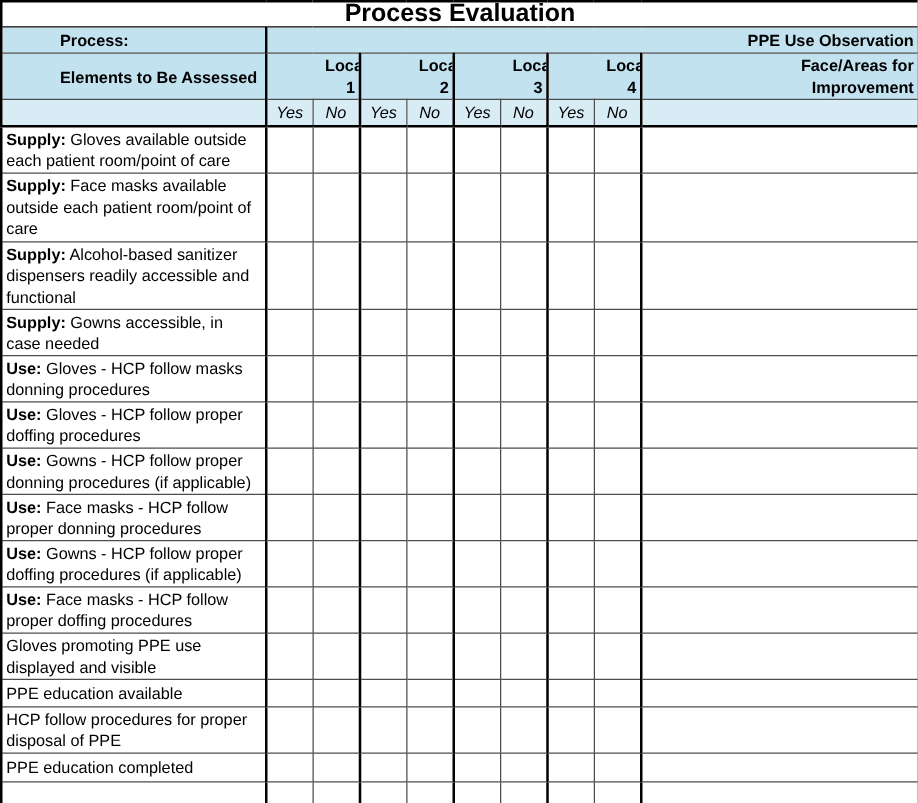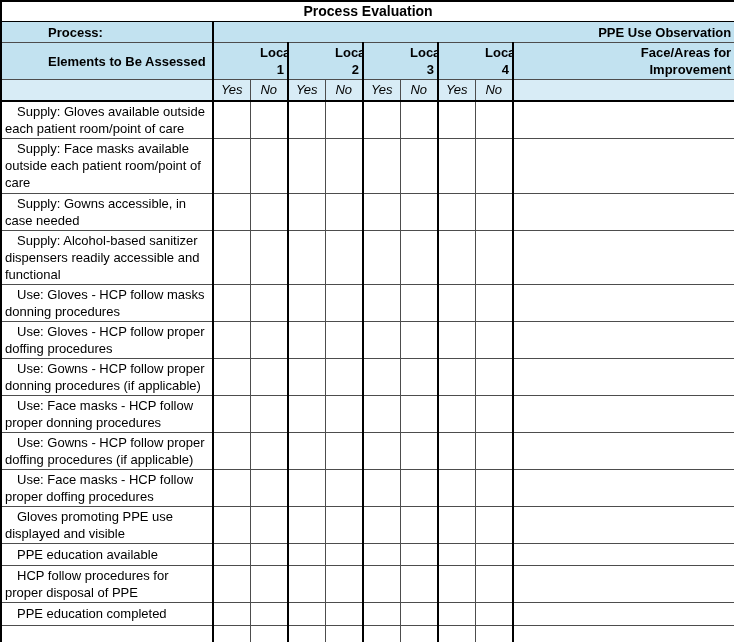--- a/index.html
+++ b/index.html
@@ -28,37 +28,37 @@
     vertical-align: middle;
     overflow: hidden;
     line-height: 17px;
     background: #fff;
   }
   td.bl2 { border-left: 2px solid var(--border-thick); }
   tr.title-row td {
     border-bottom: 1px solid var(--border-thick);
     text-align: center;
     font-weight: bold;
-    font-size: 14px;
+    font-size: 20px;
     background: #fff;
   }
   tr.process-row td, tr.loc-row td {
     background: var(--header-blue);
     font-weight: bold;
     padding-left: 46px;
   }
   tr.yesno-row td {
     background: var(--subheader-blue);
     text-align: center;
     border-bottom: 2px solid var(--border-thick);
     font-style: italic;
   }
   td.center { text-align: right; }
   td.label-cell { vertical-align: middle; }
-  .bold { font-weight: normal; margin-left: 12px; }
+  .bold { font-weight: bold; }
 </style>
 </head>
 <body>
 
 <table class="ppe">
   <colgroup>
     <col style="width:212px">
     <col style="width:37px">
       <col style="width:38px">
     <col style="width:37px">
@@ -121,46 +121,46 @@
         <td></td>
     <td class="bl2"></td>
         <td></td>
     <td class="bl2"></td>
         <td></td>
     <td class="bl2"></td>
         <td></td>
     <td class="bl2"></td>
   </tr>
 
-  <tr style="height:36px">
-    <td class="label-cell"><span class="bold">Supply:</span><span> Gowns accessible, in case needed</span></td>
-    <td class="bl2"></td>
-        <td></td>
-    <td class="bl2"></td>
-        <td></td>
-    <td class="bl2"></td>
-        <td></td>
-    <td class="bl2"></td>
-        <td></td>
-    <td class="bl2"></td>
-  </tr>
-
   <tr style="height:54px">
     <td class="label-cell"><span class="bold">Supply:</span><span> Alcohol-based sanitizer dispensers readily accessible and functional</span></td>
     <td class="bl2"></td>
         <td></td>
     <td class="bl2"></td>
         <td></td>
     <td class="bl2"></td>
         <td></td>
     <td class="bl2"></td>
         <td></td>
     <td class="bl2"></td>
   </tr>
 
+  <tr style="height:36px">
+    <td class="label-cell"><span class="bold">Supply:</span><span> Gowns accessible, in case needed</span></td>
+    <td class="bl2"></td>
+        <td></td>
+    <td class="bl2"></td>
+        <td></td>
+    <td class="bl2"></td>
+        <td></td>
+    <td class="bl2"></td>
+        <td></td>
+    <td class="bl2"></td>
+  </tr>
+
   <tr style="height:37px">
     <td class="label-cell"><span class="bold">Use:</span><span> Gloves - HCP follow masks donning procedures</span></td>
     <td class="bl2"></td>
         <td></td>
     <td class="bl2"></td>
         <td></td>
     <td class="bl2"></td>
         <td></td>
     <td class="bl2"></td>
         <td></td>

